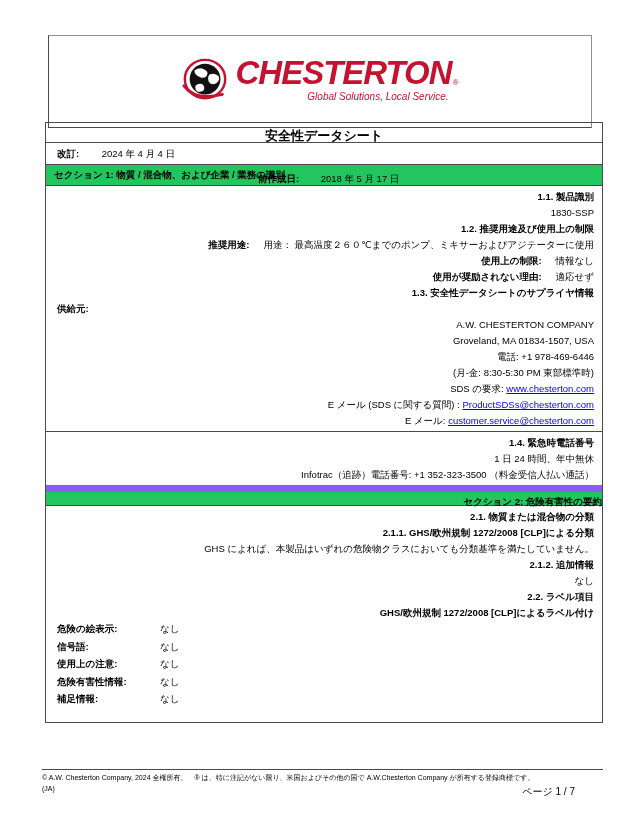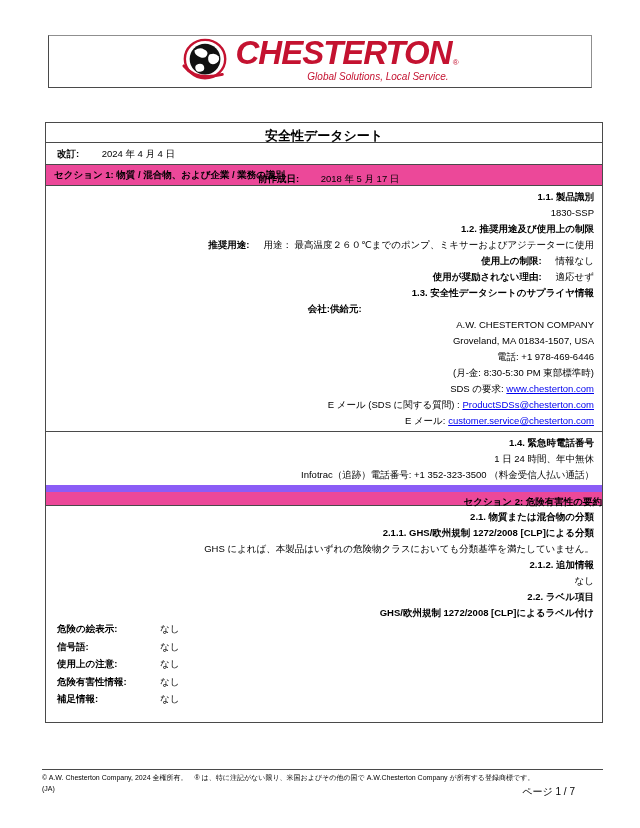--- a/index.html
+++ b/index.html
@@ -1,21 +1,21 @@
 <!DOCTYPE html>
 <html><head>
 <meta charset="utf-8">
 <style>
   * { margin:0; padding:0; box-sizing:border-box; }
   html,body { width:640px; height:828px; background:#ffffff; color:#000;
               font-family:"Liberation Sans","DejaVu Sans",sans-serif; font-size:9.5px; }
   .page { position:relative; width:640px; height:828px; overflow:hidden; }
 
   
-  .logo-box { position:absolute; left:48px; top:35px; width:544px; height:53px;
+  .logo-box { position:absolute; left:48px; top:35px; width:544px; height:93px;
               border:1px solid #8f8f8f; border-left-color:#4a4a4a; border-bottom-color:#4a4a4a;
               display:flex; align-items:center; justify-content:center; }
   .logo { display:flex; align-items:flex-start; }
   .logo-text-col { display:flex; flex-direction:column; margin-left:4px; }
   .brand-row { display:flex; align-items:flex-end; }
   .brand-name { color:#c41230; font-weight:bold; font-style:italic; font-size:33px;
                 letter-spacing:-1px; line-height:34px; }
   .reg-mark { color:#c41230; font-size:8px; margin-left:1px; align-self:flex-end; line-height:14px; }
   .tagline { color:#c41230; font-style:italic; font-size:10px; text-align:right;
              margin-top:1px; padding-right:10px; }
@@ -27,21 +27,21 @@
                    font-weight:bold; font-size:13px; padding-top:4px; }
   .meta-row { height:22px; border-bottom:1px solid #4a4a4a; display:flex; padding-top:5px; }
   .meta-cell { white-space:nowrap; }
   .meta-c1 { width:212px; padding-left:11px; }
   .meta-c2 { width:186px; }
   .meta-c3 { flex:1; }
   .meta-label { font-weight:bold; display:inline-block; }
   .meta-c1 .meta-label { min-width:42px; }
   .meta-c2 .meta-label { min-width:60px;margin-top:25px; }
   .meta-c3 .meta-label { min-width:64px; }
-  .section-bar { background:#ec4899; border-bottom:1px solid #4a4a4a; font-weight:bold;
+  .section-bar { background:#22c55e; border-bottom:1px solid #4a4a4a; font-weight:bold;
                  padding:4px 0 3px 8px; height:21px; }
   .section-bar.bordered-top { border-top:7px solid #8b5cf6;text-align:right; }
 
   .content { padding:5px 8px 0 11px; }
   .line { line-height:11px; margin-bottom:5px; white-space:nowrap;text-align:right; }
   .b { font-weight:bold; }
   .inline-label { font-weight:bold; margin-right:14px; }
   .link { color:#0000ee; text-decoration:underline; }
   .cols { display:flex; }
   .col-company { width:273px; }
@@ -109,21 +109,20 @@
         <span class="inline-label">推奨用途:</span><span>用途： 最高温度２６０℃までのポンプ、ミキサーおよびアジテーターに使用</span>
       </div>
       <div class="line">
         <span class="inline-label">使用上の制限:</span><span>情報なし</span>
       </div>
       <div class="line">
         <span class="inline-label">使用が奨励されない理由:</span><span>適応せず</span>
       </div>
       <div class="line b">1.3. 安全性データシートのサプライヤ情報</div>
       <div class="line cols">
-        <span class="col-company b">会社:</span>
         <span class="b">供給元:</span>
       </div>
       <div class="line">A.W. CHESTERTON COMPANY</div>
       <div class="line">Groveland, MA 01834-1507,  USA</div>
       <div class="line">電話: +1 978-469-6446</div>
       <div class="line">(月-金: 8:30-5:30 PM 東部標準時)</div>
       <div class="line">
         <span>SDS の要求:</span>
         <a class="link" href="#">www.chesterton.com</a>
       </div>

